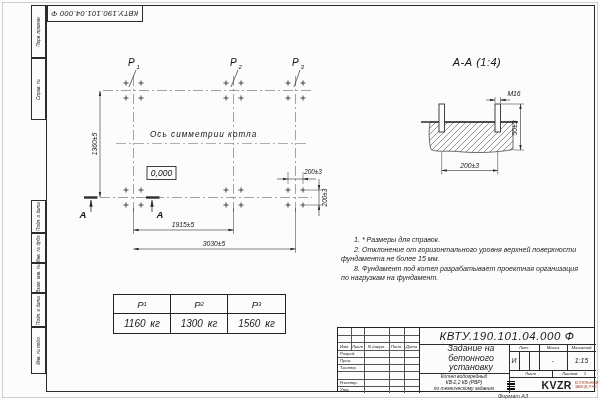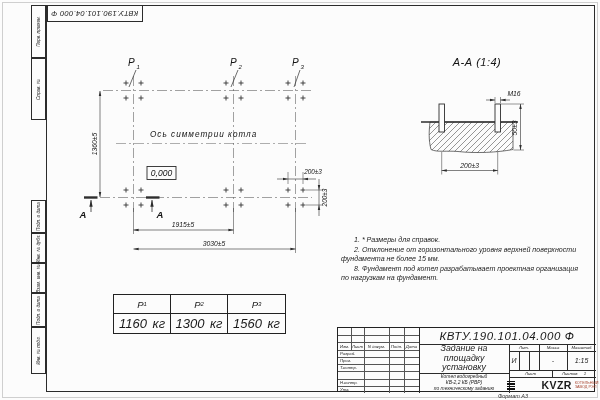--- a/index.html
+++ b/index.html
@@ -20,31 +20,31 @@
   .notes p{margin:0 16px 1px 0;font-size:7.1px;line-height:8.9px;font-style:italic;text-indent:13px;color:#1c1c1c;}
   
   .ltable{position:absolute;left:113px;top:294px;display:grid;grid-template-columns:57px 57px 57px;
           grid-auto-rows:19px;border:1.2px solid #222;background:#fcfcfc;}
   .ltable .c{border-right:.8px solid #222;border-bottom:.8px solid #222;display:flex;align-items:center;
           justify-content:center;font-style:italic;}
   .ltable .c:nth-child(3n){border-right:none;}
   .ltable .c.last{border-bottom:none;}
   .ltable .hd{font-size:9.5px;}
   .ltable .hd sub{font-size:6px;}
-  .ltable .val{font-size:13px;word-spacing:2px;}
+  .ltable .val{font-size:10px;word-spacing:2px;}
   
   .tb{position:absolute;left:337px;top:327px;width:258px;height:65px;border:1.3px solid #222;
       box-sizing:border-box;background:#fcfcfc;}
   .tb .abs{position:absolute;}
   .tbv{position:absolute;width:.8px;background:#2b2b2b;}
   .tbh{position:absolute;height:.8px;background:#2b2b2b;}
   .tbhl{position:absolute;height:.6px;background:#555;}
   .tb .num{left:81px;top:0;width:176px;height:15.5px;display:flex;align-items:center;justify-content:center;
            font-size:11.5px;font-style:italic;letter-spacing:.6px;white-space:nowrap;}
-  .tb .name{left:81px;top:16px;width:90px;height:29px;display:flex;flex-direction:column;align-items:center;
+  .tb .name{left:88px;top:16px;width:90px;height:29px;display:flex;flex-direction:column;align-items:center;
            justify-content:center;font-size:8.8px;line-height:9.6px;font-style:italic;}
   .tb .prod{left:81px;top:45.5px;width:90px;height:19px;display:flex;flex-direction:column;align-items:center;
            justify-content:center;font-size:4.9px;line-height:6px;font-style:italic;color:#222;}
   .tb .small{font-size:4.3px;font-style:italic;display:flex;align-items:center;justify-content:center;}
   .tb .v7{font-size:7px;font-style:italic;display:flex;align-items:center;justify-content:center;}
   .tb .rolelbl{font-size:4.2px;font-style:italic;display:flex;align-items:center;padding-left:2px;box-sizing:border-box;}
   .logo{left:171px;top:49.5px;width:87px;height:15px;display:flex;align-items:center;justify-content:center;gap:3px;}
   .logo-bars{display:flex;flex-direction:column;gap:1px;}
   .logo-bars i{display:block;width:8px;height:1.5px;background:#111;}
   .logo .kvzr{font-weight:bold;font-size:10.5px;letter-spacing:.4px;font-style:normal;padding-left:24px;}
@@ -268,21 +268,21 @@
     <div class="tbhl" style="left:0;top:50.6px;width:81px;"></div>
     <div class="tbhl" style="left:0;top:57.8px;width:81px;"></div>
     <div class="tbv" style="left:13px;top:0;height:21.7px;background:#555;width:.6px;"></div>
     <div class="tbv" style="left:26px;top:0;height:65px;background:#555;width:.6px;"></div>
     <div class="tbv" style="left:51px;top:0;height:65px;background:#555;width:.6px;"></div>
     <div class="tbv" style="left:66px;top:0;height:65px;background:#555;width:.6px;"></div>
 
     <div class="abs num">КВТУ.190.101.04.000 Ф</div>
     <div class="abs name">
       <span>Задание на</span>
-      <span>площадку</span>
+      <span>бетонного</span>
       <span>установку</span>
     </div>
     <div class="abs prod">
       <span>Котел водогрейный</span>
       <span>КВ-2,2 КБ (РВР)</span>
       <span>по техническому заданию</span>
     </div>
     <div class="abs small" style="left:0;top:14.4px;width:13px;height:7.3px;">Изм.</div>
     <div class="abs small" style="left:13px;top:14.4px;width:13px;height:7.3px;">Лист</div>
     <div class="abs small" style="left:26px;top:14.4px;width:25px;height:7.3px;">N докум.</div>

